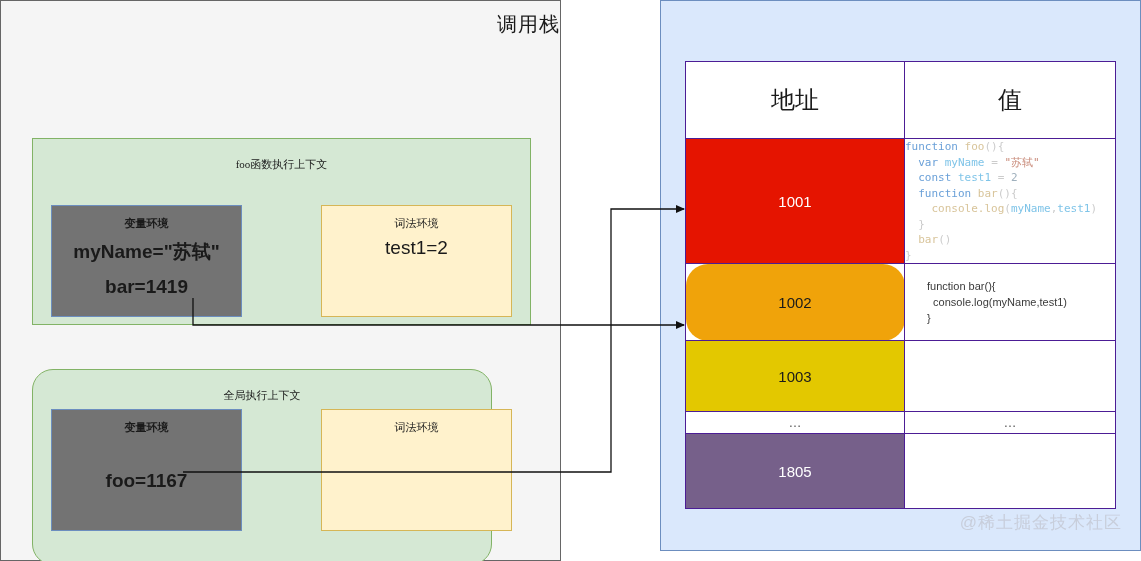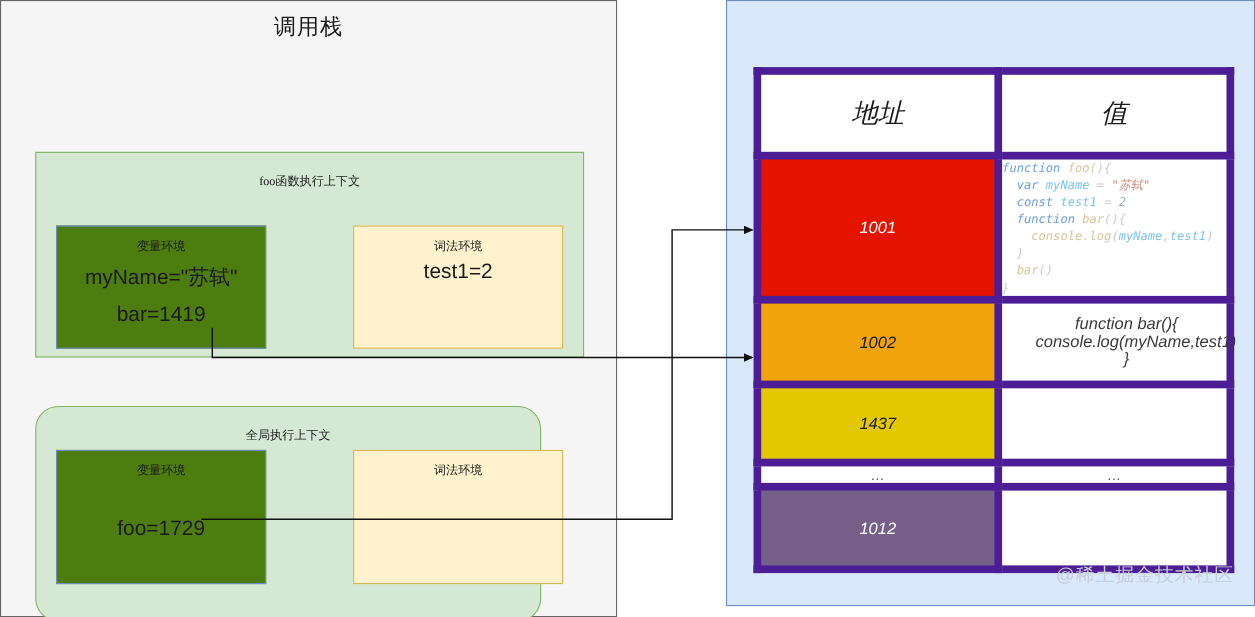--- a/index.html
+++ b/index.html
@@ -20,21 +20,21 @@
   .stack-panel {
     position: absolute;
     left: 0px; top: 0px;
     width: 561px; height: 561px;
     background: #f5f5f5;
     border: 1px solid #666666;
   }
   .panel-title {
     position: absolute;
     left: 0; right: 0;
-    text-align: center;
+    text-align: right;
     color: #1a1a1a;
     font-size: 20px;
     letter-spacing: 1px;
   }
   .stack-panel .panel-title { top: 10px; }
 
   .ctx-box {
     position: absolute;
     background: #d5e8d4;
     border: 1px solid #82b366;
@@ -50,21 +50,21 @@
     font-size: 11px;
     color: #1a1a1a;
   }
 
   .env-box {
     position: absolute;
     border-width: 1px;
     border-style: solid;
     text-align: center;
   }
-  .env-var { background: #4d7c0f; border-color: #6c8ebf; }
+  .env-var { background: #737373; border-color: #6c8ebf; font-weight: bold; }
   .env-lex { background: #fff2cc; border-color: #d6b656; }
 
   .env-foo-var  { left: 50px; top: 204px; width: 191px; height: 112px; }
   .env-foo-lex  { left: 320px; top: 204px; width: 191px; height: 112px; }
   .env-glob-var { left: 50px; top: 408px; width: 191px; height: 122px; }
   .env-glob-lex { left: 320px; top: 408px; width: 191px; height: 122px; }
 
   .env-title {
     position: absolute;
     left: 0; right: 0; top: 10px;
@@ -105,24 +105,23 @@
 
   .heap-table {
     position: absolute;
     left: 24px; top: 60px;
     width: 430px;
     border-collapse: collapse;
     background: #ffffff;
     table-layout: fixed;
   }
   .heap-table td, .heap-table th {
-    border: 7px solid #4c1d95;
+    border: 1px solid #4c1d95;
     padding: 0;
     vertical-align: middle;
-    font-style: italic;
   }
   .col-addr { width: 219px; }
   .col-val  { width: 211px; }
 
   .hdr-cell {
     height: 77px;
     text-align: center;
     font-size: 24px;
     font-weight: normal;
     color: #1a1a1a;
@@ -149,26 +148,25 @@
   }
   .code .kw   { color: #6aa0d8; }
   .code .fn   { color: #d8c49a; }
   .code .id   { color: #7fc4e8; }
   .code .str  { color: #c98b7a; }
   .code .num  { color: #9fb0bd; }
   .code .punc { color: #cccccc; }
 
   .plain-code {
     font-family: "Liberation Sans", sans-serif;
-    font-size: 15px;
+    font-size: 11px;
     line-height: 16px;
     white-space: pre;
     color: #3a3a3a;
     padding-left: 22px;
-    text-align: center;
   }
 
   .dots { text-align: center; font-size: 13px; color: #555; height: 22px; }
 
   .watermark {
     position: absolute;
     right: 18px; bottom: 16px;
     font-size: 17px;
     color: #c8cedb;
     letter-spacing: 1px;
@@ -197,21 +195,21 @@
       <div class="env-title">词法环境</div>
       <div class="env-line ln1">test1=2</div>
     </div>
 
     <div class="ctx-box ctx-glob">
       <div class="ctx-label">全局执行上下文</div>
     </div>
 
     <div class="env-box env-var env-glob-var">
       <div class="env-title">变量环境</div>
-      <div class="env-line ln1">foo=1729</div>
+      <div class="env-line ln1">foo=1167</div>
     </div>
 
     <div class="env-box env-lex env-glob-lex">
       <div class="env-title">词法环境</div>
     </div>
   </div>
 
   <div class="heap-panel">
 
     <table class="heap-table">
@@ -233,37 +231,37 @@
 <span class="punc">  </span><span class="kw">var</span><span class="punc"> </span><span class="id">myName</span><span class="punc"> </span><span class="punc">=</span><span class="punc"> </span><span class="str">"苏轼"</span>
 <span class="punc">  </span><span class="kw">const</span><span class="punc"> </span><span class="id">test1</span><span class="punc"> </span><span class="punc">=</span><span class="punc"> </span><span class="num">2</span>
 <span class="punc">  </span><span class="kw">function</span><span class="punc"> </span><span class="fn">bar</span><span class="punc">(){</span>
 <span class="punc">    </span><span class="fn">console.log</span><span class="punc">(</span><span class="id">myName</span><span class="punc">,</span><span class="id">test1</span><span class="punc">)</span>
 <span class="punc">  }</span>
 <span class="punc">  </span><span class="fn">bar</span><span class="punc">()</span>
 <span class="punc">}</span></div>
             </td>
           </tr>
           <tr>
-            <td class="addr-cell" style="background: rgb(240, 163, 10); color: rgb(26, 26, 26); height: 77px;">1002</td>
+            <td class="addr-cell" style="background: rgb(240, 163, 10); color: rgb(26, 26, 26); height: 77px; border-radius: 22px;">1002</td>
             <td class="val-cell">
               <div class="plain-code">function bar(){
   console.log(myName,test1)
 }</div>
             </td>
           </tr>
           <tr>
-            <td class="addr-cell" style="background: rgb(227, 200, 0); color: rgb(26, 26, 26); height: 71px;">1437</td>
+            <td class="addr-cell" style="background: rgb(227, 200, 0); color: rgb(26, 26, 26); height: 71px;">1003</td>
             <td class="val-cell"></td>
           </tr>
           <tr>
             <td class="addr-cell" style="background: rgb(255, 255, 255); color: rgb(85, 85, 85); height: 22px; font-size: 13px;">…</td>
             <td class="val-cell dots">…</td>
           </tr>
           <tr>
-            <td class="addr-cell" style="background: rgb(118, 96, 138); color: rgb(255, 255, 255); height: 75px;">1012</td>
+            <td class="addr-cell" style="background: rgb(118, 96, 138); color: rgb(255, 255, 255); height: 75px;">1805</td>
             <td class="val-cell"></td>
           </tr>
         </tbody>
     </table>
 
     <div class="watermark">@稀土掘金技术社区</div>
   </div>
 
   <svg id="wires" viewBox="0 0 1141 561" xmlns="http://www.w3.org/2000/svg">
     <defs>

